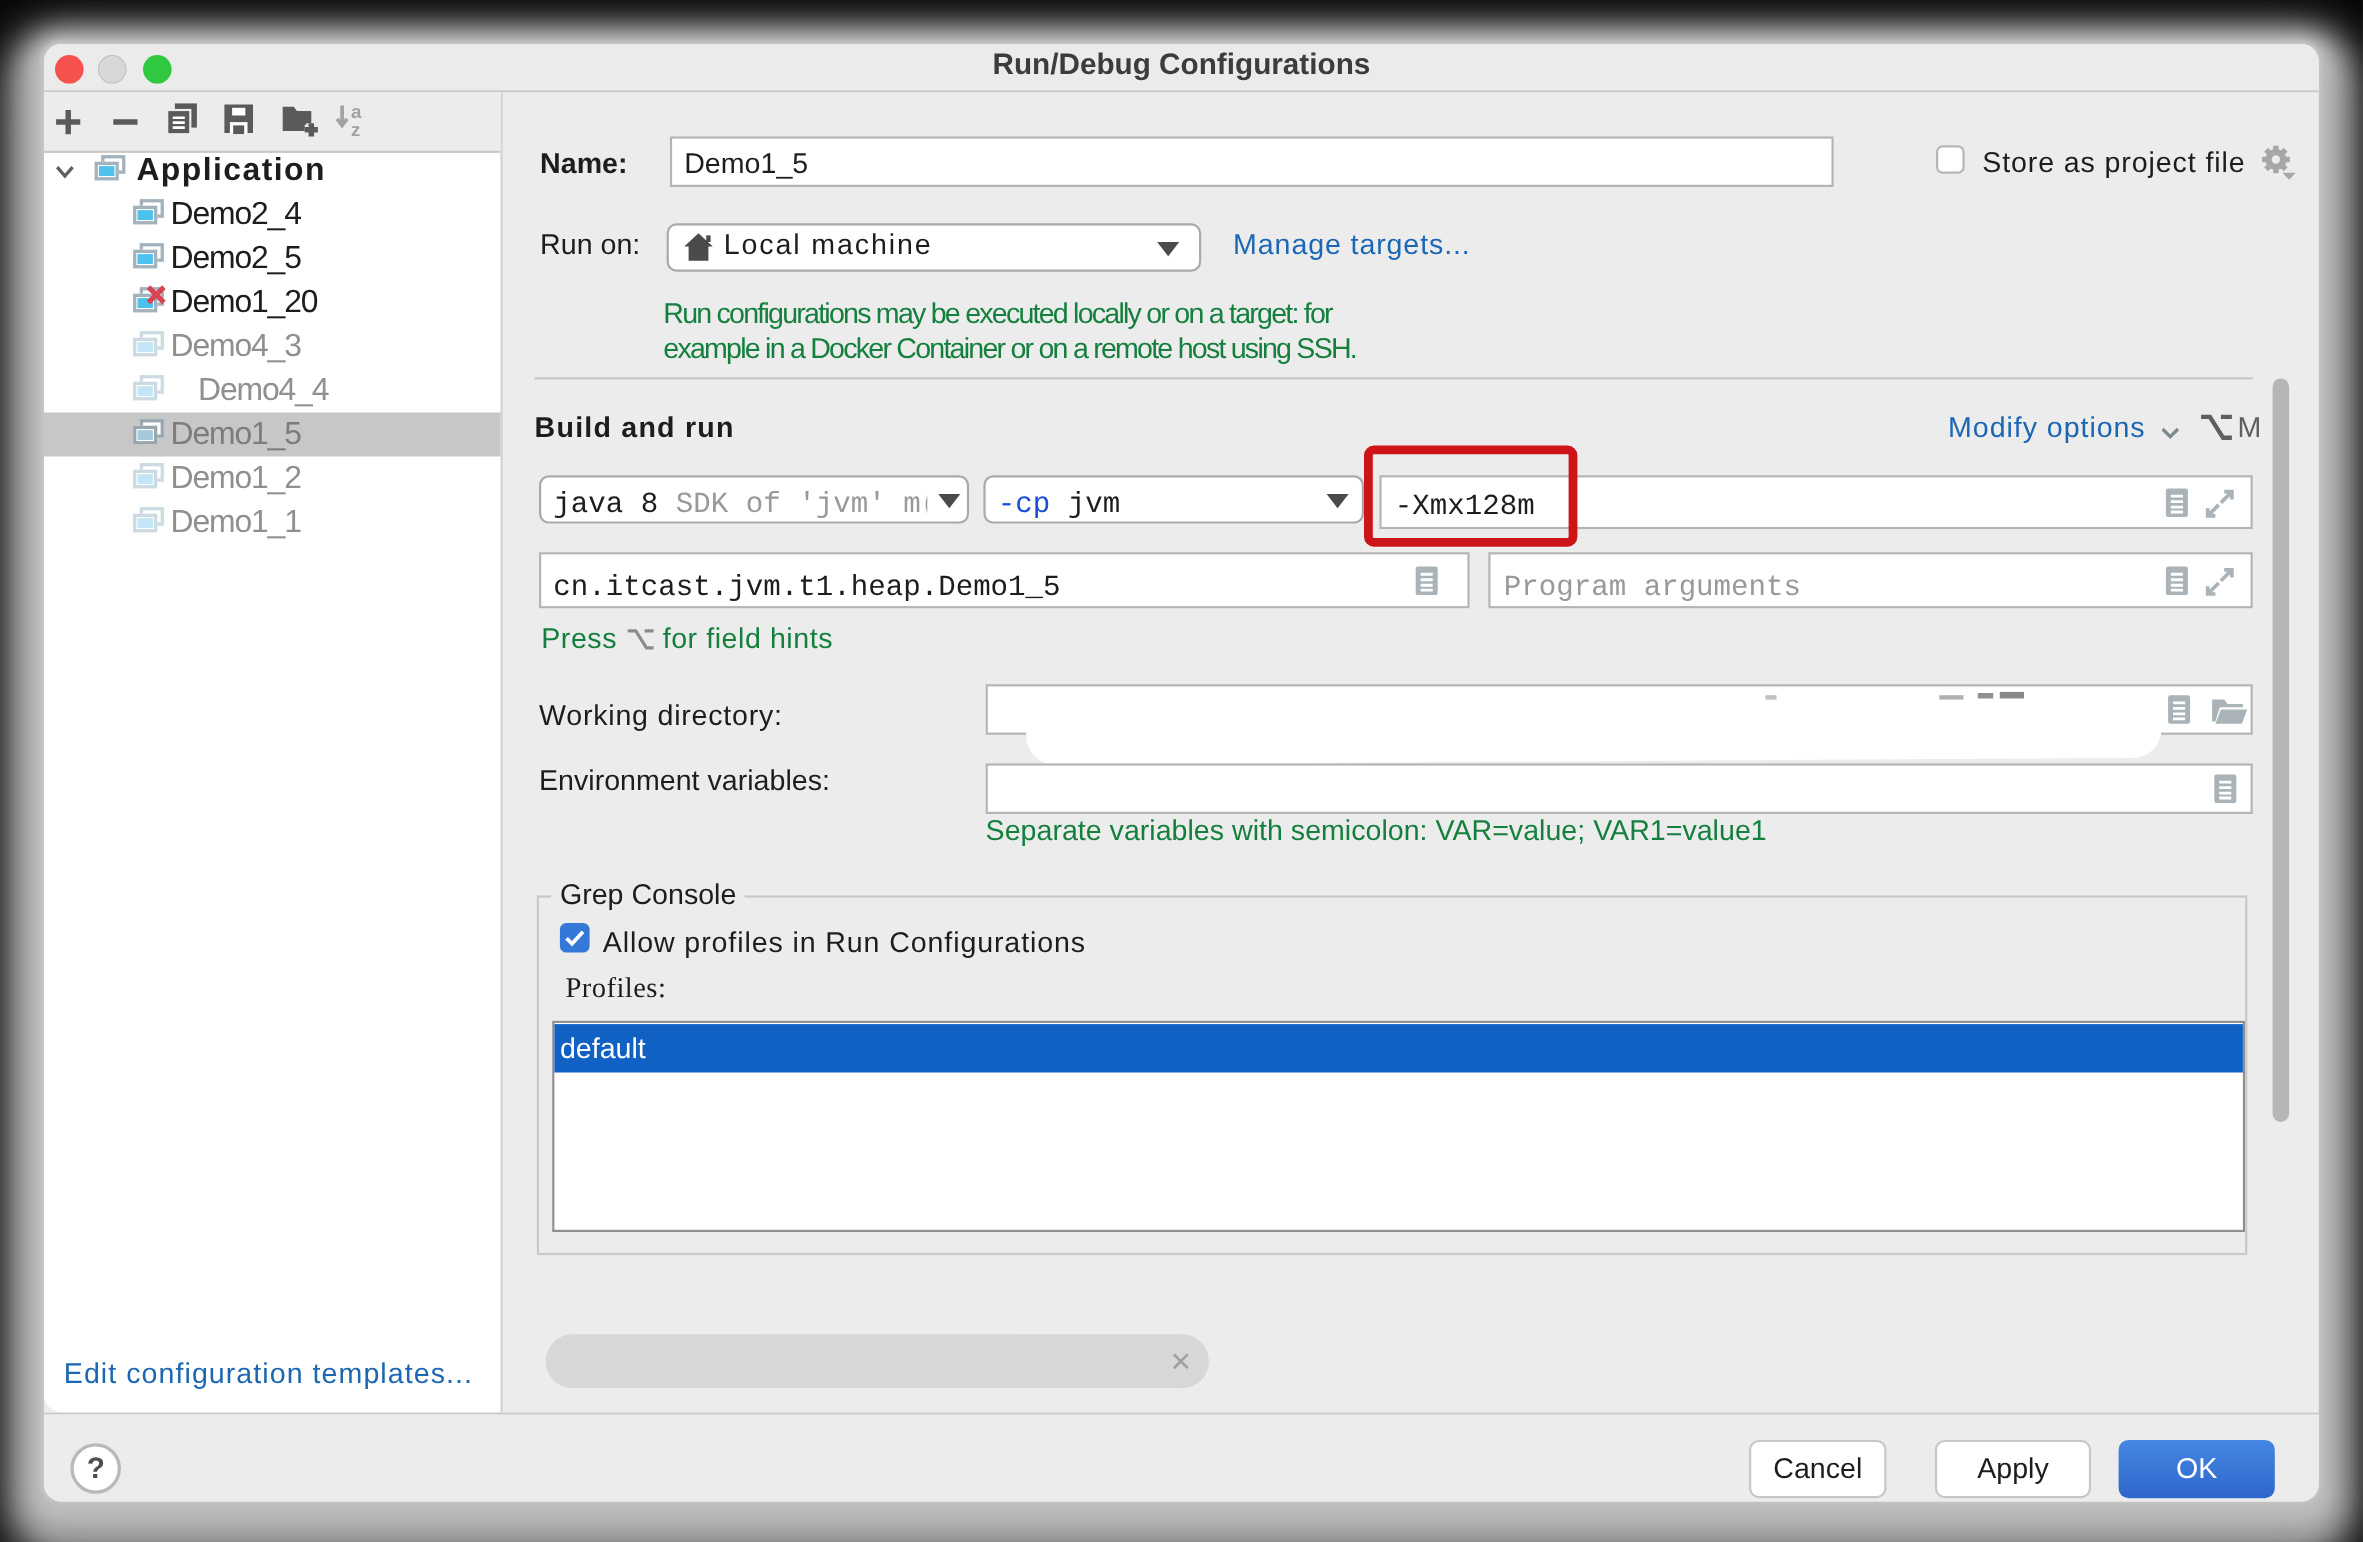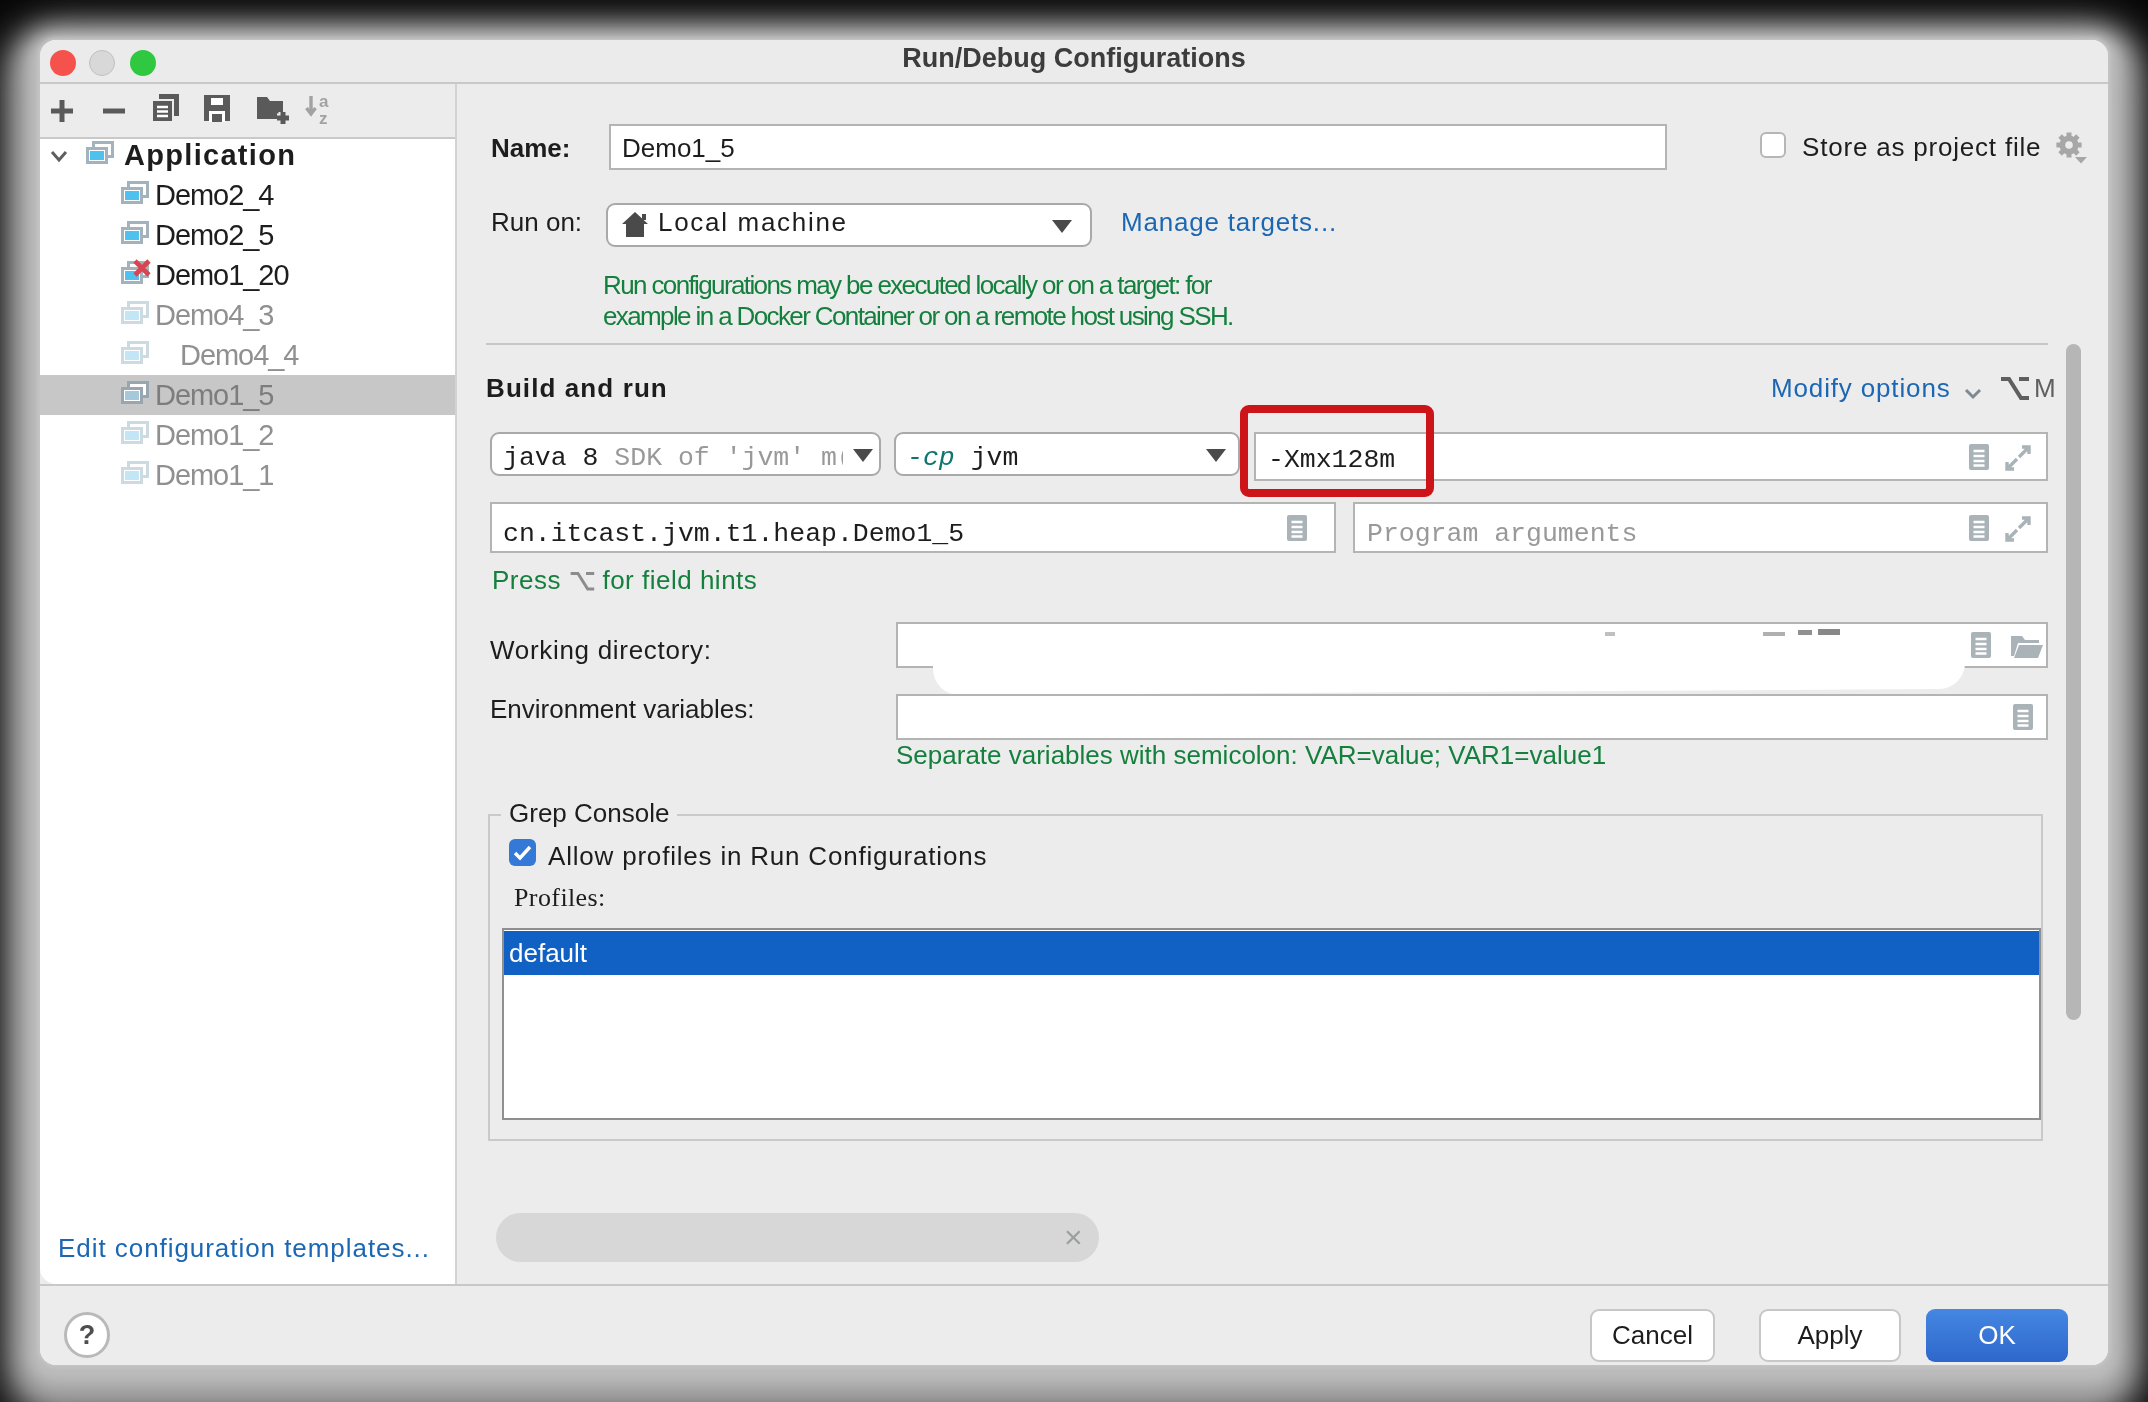--- a/index.html
+++ b/index.html
@@ -193,21 +193,21 @@
   </svg>
   <svg class="ico" style="left:1959px;top:333px;" width="32" height="30" viewBox="0 0 32 30">
     <path d="M2 6 H10 L22 25 H30 M20 6 H30" stroke="#5f5f5f" stroke-width="4" fill="none"></path>
   </svg>
   <div class="t" style="left:1994px;top:328px;color:#5f5f5f;">M</div>
 
   <div class="combo" style="left:450px;top:392px;width:391px;height:44px;"></div>
   <div class="t mono" style="left:463px;top:398px;width:340px;overflow:hidden;"><span>java 8 </span><span style="color:#999;">SDK of 'jvm' m(</span></div>
   <div class="tri" style="left:813px;top:409px;"></div>
   <div class="combo" style="left:854px;top:392px;width:346px;height:44px;"></div>
-  <div class="t mono" style="left:867px;top:398px;"><span style="color:#0f766e;font-style:italic;">-cp</span> <span>jvm</span></div>
+  <div class="t mono" style="left:867px;top:398px;"><span style="color:#1d4ed8;">-cp</span> <span>jvm</span></div>
   <div class="tri" style="left:1166px;top:409px;"></div>
   <div class="field" style="left:1214px;top:392px;width:794px;height:49px;"></div>
   <div class="t mono" style="left:1228px;top:400px;">-Xmx128m</div>
   <svg class="ico" style="left:1928px;top:403px;" width="22" height="28" viewBox="0 0 22 28">
       <use href="#doc"></use>
     </svg>
   <svg class="ico" style="left:1964px;top:404px;" width="28" height="28" viewBox="0 0 28 28">
       <use href="#exp"></use>
     </svg>
   <div class="abs" style="left:1200px;top:365px;width:194px;height:92px;border:8px solid #cd1418;border-radius:9px;box-sizing:border-box;"></div>

